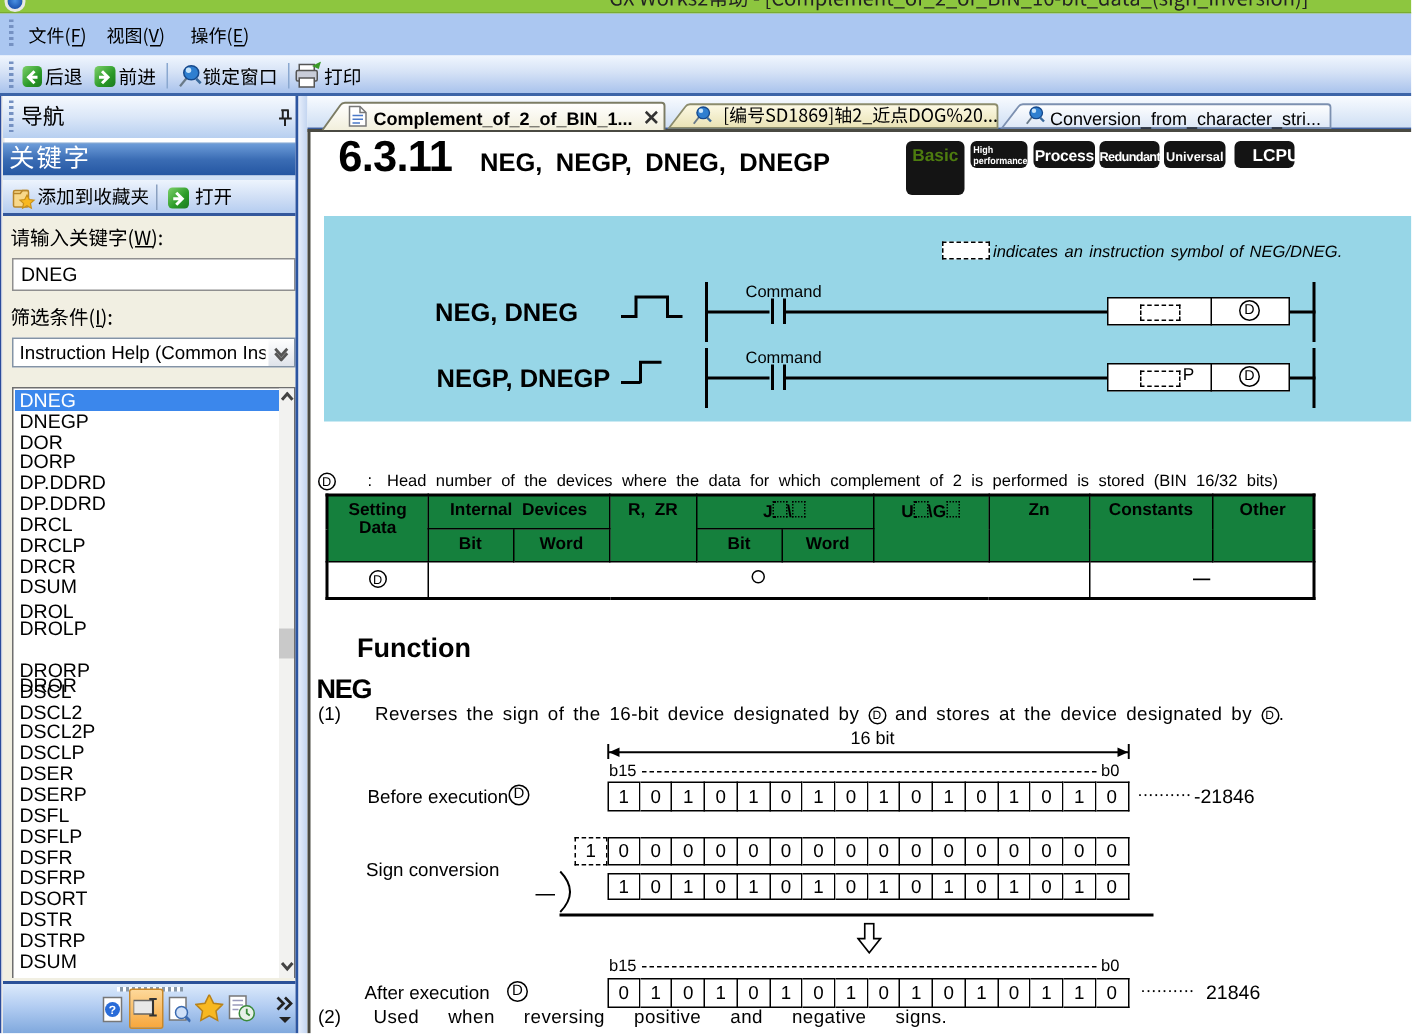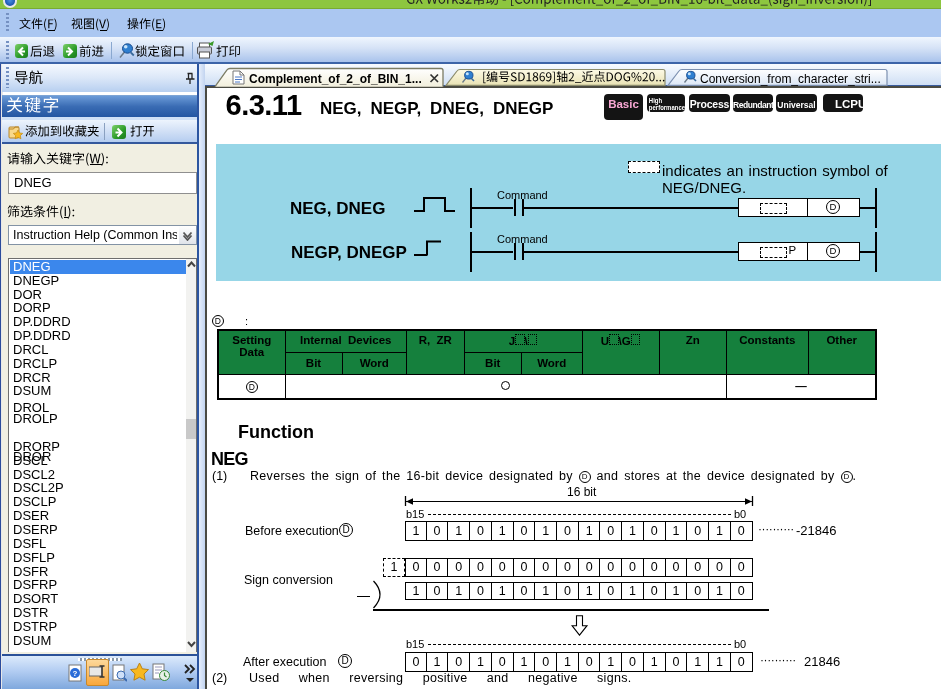--- a/index.html
+++ b/index.html
@@ -237,31 +237,31 @@
       </svg></div>
 <svg class="abs" style="left:683px;top:70px;" width="14" height="14">
 <path d="M1.5,12.5 L5,8" stroke="#6a7a88" stroke-width="1.3"></path>
 <ellipse cx="7.8" cy="5.2" rx="4.2" ry="3.9" fill="#2f7fd0" stroke="#16498c" stroke-width=".9"></ellipse>
 <circle cx="6.3" cy="3.8" r="1.5" fill="#c8e4fa"></circle>
 <path d="M10.5,8.5 l2.5,2.5" stroke="#3a6a9c" stroke-width="1.6"></path>
 </svg>
 <div class="abs" style="left:700px;top:72px;font-size:12px;">Conversion_from_character_stri...</div>
 <div class="abs b" style="left:225.5px;top:89px;font-size:29px;letter-spacing:-0.5px;">6.3.11</div>
 <div class="abs b" style="left:320px;top:98.7px;font-size:17px;word-spacing:4.2px;">NEG, NEGP, DNEG, DNEGP</div>
-<div class="abs" style="left:604px;top:94px;width:39px;height:26px;background:#141414;border-radius:4px;color:#f9a8d4;text-align:center;"><span class="b" style="font-size:11.5px;line-height:18px;">Basic</span></div>
+<div class="abs" style="left:604px;top:94px;width:39px;height:36px;background:#141414;border-radius:4px;color:#4d7c0f;text-align:center;"><span class="b" style="font-size:11.5px;line-height:18px;">Basic</span></div>
 <div class="abs" style="left:647px;top:94px;width:38px;height:18px;background:#141414;border-radius:4px;color:#fff;text-align:center;">
       <div class="b" style="font-size:6.5px;line-height:7px;padding-top:2.5px;text-align:left;padding-left:2px;transform:scaleX(.92);transform-origin:0 0;white-space:nowrap;">High<br>performance</div>
     </div>
 <div class="abs" style="left:689px;top:94px;width:41px;height:18px;background:#141414;border-radius:4px;color:#fff;text-align:center;"><span class="b" style="font-size:10.5px;line-height:18px;letter-spacing:-0.2px;">Process</span></div>
 <div class="abs" style="left:733px;top:94px;width:40px;height:18px;background:#141414;border-radius:4px;color:#fff;text-align:center;"><span class="b" style="font-size:8.5px;line-height:18px;letter-spacing:-0.45px;">Redundant</span></div>
 <div class="abs" style="left:776px;top:94px;width:41px;height:18px;background:#141414;border-radius:4px;color:#fff;text-align:center;"><span class="b" style="font-size:8.5px;line-height:18px;">Universal</span></div>
 <div class="abs" style="left:823px;top:94px;width:40px;height:18px;background:#141414;border-radius:4px;color:#fff;text-align:center;"><span class="b" style="font-size:11.5px;line-height:18px;margin-left:12px;">LCPU</span></div>
 <div class="abs" style="left:215.5px;top:144px;width:725.5px;height:137px;background:#97d6e7;"></div>
 <div class="abs" style="left:628px;top:161px;width:31.5px;height:12px;border:1.3px dashed #000;background:#fff;box-sizing:border-box;"></div>
-<div class="abs" style="left:662px;top:161.5px;font-size:15px;word-spacing:1.2px;">indicates an instruction symbol of NEG/DNEG.</div>
+<div class="abs" style="left:662px;top:161.5px;font-size:11px;word-spacing:1.2px;font-style:italic;">indicates an instruction symbol of NEG/DNEG.</div>
 <div class="abs b" style="left:290px;top:199px;font-size:17px;">NEG, DNEG</div>
     <svg class="abs" style="left:413px;top:194px;" width="44" height="22">
       <path d="M1,17 h10 v-13 h21 v13 h10" stroke="#000" stroke-width="2" fill="none"></path>
     </svg>
     <div class="abs" style="left:470px;top:188px;width:2px;height:40px;background:#000;"></div>
     <div class="abs" style="left:472px;top:207px;width:405px;height:1.8px;background:#000;"></div>
     <div class="abs" style="left:513px;top:198px;width:10px;height:19px;background:#97d6e7;"></div>
     <div class="abs" style="left:514px;top:198.5px;width:2px;height:17px;background:#000;"></div>
     <div class="abs" style="left:522px;top:198.5px;width:2px;height:17px;background:#000;"></div>
     <div class="abs" style="left:497px;top:188.5px;font-size:11px;">Command</div>
@@ -281,20 +281,21 @@
     <div class="abs" style="left:522px;top:242.5px;width:2px;height:17px;background:#000;"></div>
     <div class="abs" style="left:497px;top:232.5px;font-size:11px;">Command</div>
     <div class="abs" style="left:738px;top:242px;width:122px;height:19px;background:#fff;border:1.3px solid #000;box-sizing:border-box;"></div>
     <div class="abs" style="left:807px;top:242px;width:1.3px;height:19px;background:#000;"></div>
     <div class="abs" style="left:760px;top:246.5px;width:26.5px;height:11px;border:1.4px dashed #000;box-sizing:border-box;"></div>
     <div class="abs" style="left:788.5px;top:243.5px;font-size:11.5px;">P</div>
     <div class="abs" style="left:826px;top:244px;width:14px;height:14px;border:1px solid #000;border-radius:50%;background:#fff;box-sizing:border-box;font-size:9.5px;text-align:center;line-height:12px;">D</div>
     <div class="abs" style="left:875px;top:232px;width:2px;height:40px;background:#000;"></div>
 <div class="abs" style="left:211.5px;top:314.5px;width:12.5px;height:12.5px;border:1px solid #000;border-radius:50%;box-sizing:border-box;font-size:8.5px;text-align:center;line-height:10.5px;">D</div>
 <div class="abs" style="left:245px;top:315px;font-size:11px;">:</div>
+<div class="abs" style="left:258px;top:315px;width:618px;font-size:11px;word-spacing:3.2px;white-space:nowrap;">Head number of the devices where the data for which complement of 2 is performed is stored (BIN 16/32 bits)</div>
 <table class="abs" style="left:217px;top:328.5px;border-collapse:collapse;table-layout:fixed;font-size:11.5px;" cellspacing="0">
 <colgroup>
         <col style="width:67px">
         <col style="width:57px">
         <col style="width:64.5px">
         <col style="width:57.5px">
         <col style="width:57.5px">
         <col style="width:60.5px">
         <col style="width:77px">
         <col style="width:67.5px">

